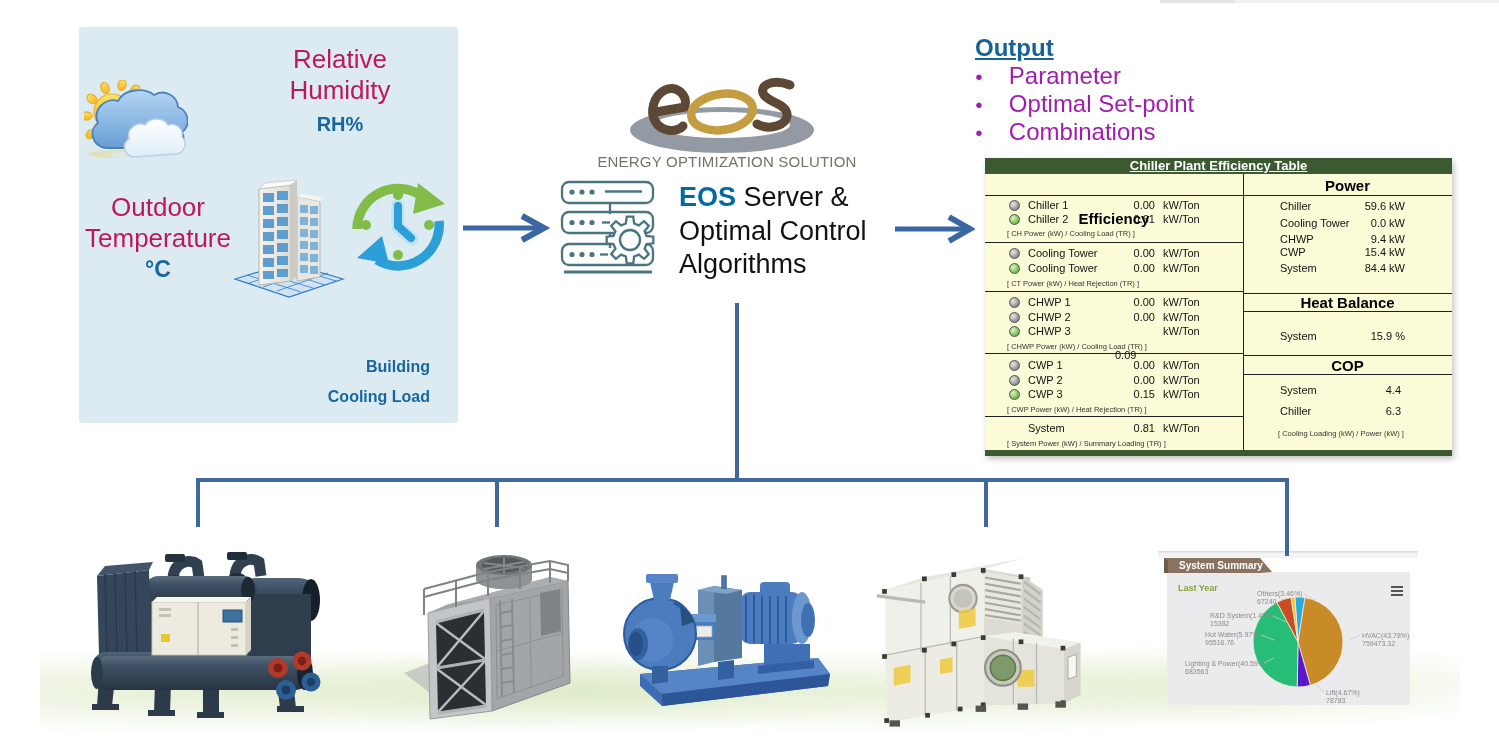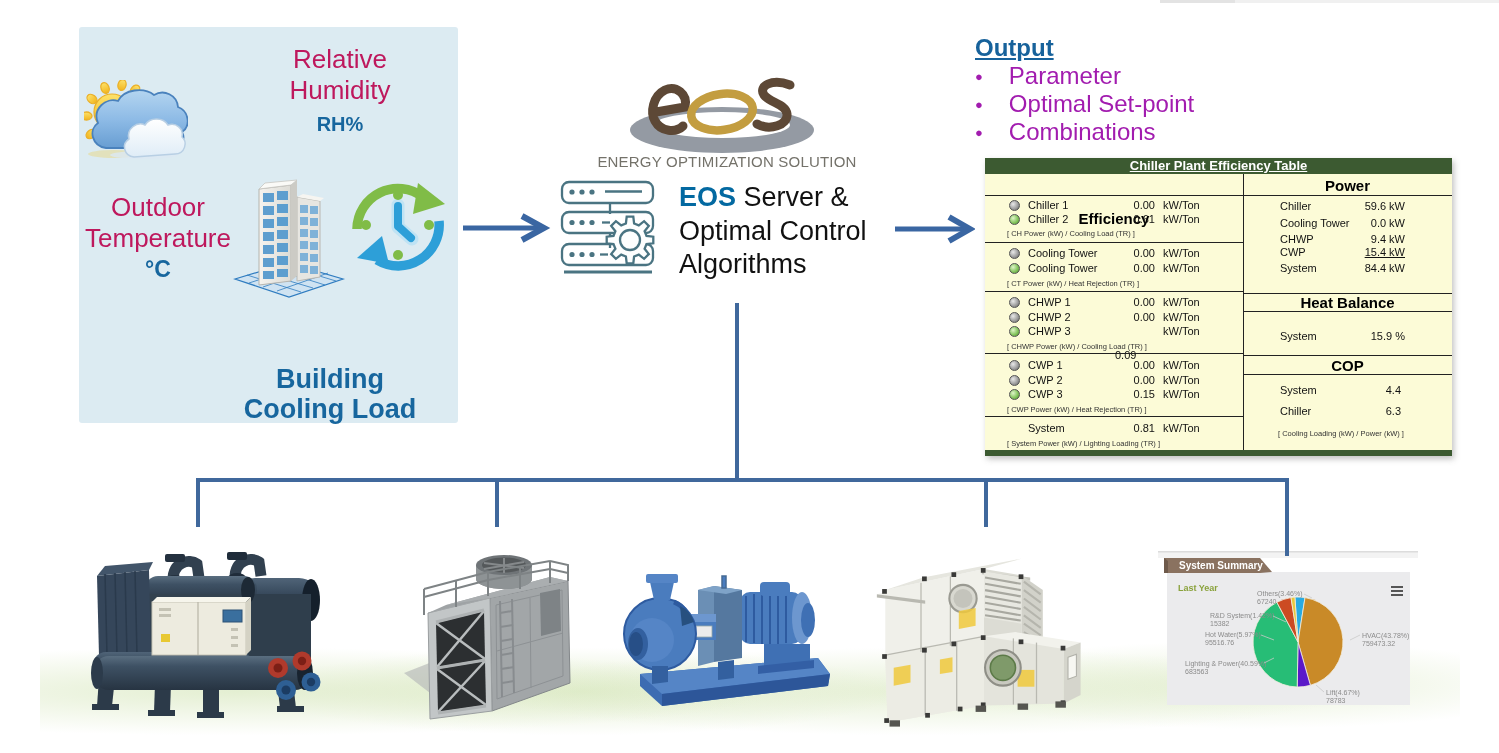--- a/index.html
+++ b/index.html
@@ -29,21 +29,21 @@
 <body>
 
 <div class="abs" style="left:1190px;top:0;width:309px;height:3px;background:#f0f0f0;"></div>
 <div class="abs" style="left:1160px;top:0;width:75px;height:3px;background:#e3e3e3;"></div>
 
 <div class="abs" id="inbox"></div>
 <div class="abs blu" style="left:240px;top:44px;width:200px;text-align:center;font-size:26px;line-height:31px;">Relative<br>Humidity</div>
 <div class="abs blub" style="left:240px;top:113px;width:200px;text-align:center;font-size:20px;">RH%</div>
 <div class="abs blu" style="left:58px;top:192px;width:200px;text-align:center;font-size:26px;line-height:31px;">Outdoor<br>Temperature</div>
 <div class="abs blub" style="left:58px;top:256px;width:200px;text-align:center;font-size:23px;">°C</div>
-<div class="abs blub" style="left:230px;top:364px;width:200px;text-align:center;font-size:27px;line-height:30px;">Building<br>Cooling Load</div>
+<div class="abs blub" style="left:230px;top:352px;width:200px;text-align:right;font-size:16px;line-height:30px;">Building<br>Cooling Load</div>
 <div class="abs" id="icon-weather" style="left:84px;top:80px;">
 <svg width="104" height="80" viewBox="0 0 104 80">
  <defs>
   <linearGradient id="sung" x1="0" y1="0" x2="0" y2="1">
    <stop offset="0" stop-color="#fde26a"></stop>
           <stop offset="1" stop-color="#f2b51e"></stop>
   </linearGradient>
   <linearGradient id="cld1" x1="0" y1="0" x2="0" y2="1">
    <stop offset="0" stop-color="#b4d5f0"></stop>
           <stop offset=".5" stop-color="#8ebbe6"></stop>
@@ -264,32 +264,32 @@
 <div class="cell" style="left:178px;top:216px;">kW/Ton</div>
 <div class="led ledg" style="left:24px;top:231px;"></div>
 <div class="cell" style="left:43px;top:230px;">CWP 3</div>
 <div class="cell" style="left:130px;top:230px;width:40px;text-align:right;">0.15</div>
 <div class="cell" style="left:178px;top:230px;">kW/Ton</div>
 <div class="note" style="left:22px;top:247px;">[ CWP Power (kW) / Heat Rejection (TR) ]</div>
 <div class="tline" style="left:0;top:258px;width:258px;height:1px;"></div>
 <div class="cell" style="left:43px;top:264px;">System</div>
 <div class="cell" style="left:130px;top:264px;width:40px;text-align:right;">0.81</div>
 <div class="cell" style="left:178px;top:264px;">kW/Ton</div>
-<div class="note" style="left:22px;top:281px;">[ System Power (kW) / Lighting Loading (TR) ]</div>
+<div class="note" style="left:22px;top:281px;">[ System Power (kW) / Summary Loading (TR) ]</div>
 
  <div class="secthead" style="left:258px;top:19px;width:209px;">Power</div>
  <div class="tline" style="left:258px;top:37px;width:209px;height:1px;"></div>
  <div class="cell" style="left:295px;top:42px;">Chiller</div>
 <div class="cell" style="left:360px;top:42px;width:60px;text-align:right;">59.6 kW</div>
 <div class="cell" style="left:295px;top:59px;">Cooling Tower</div>
 <div class="cell" style="left:360px;top:59px;width:60px;text-align:right;">0.0 kW</div>
 <div class="cell" style="left:295px;top:75px;">CHWP</div>
 <div class="cell" style="left:360px;top:75px;width:60px;text-align:right;">9.4 kW</div>
 <div class="cell" style="left:295px;top:88px;">CWP</div>
-<div class="cell" style="left:360px;top:88px;width:60px;text-align:right;text-decoration:underline;">15.4 kW</div>
+<div class="cell" style="left:360px;top:88px;width:60px;text-align:right;">15.4 kW</div>
 <div class="cell" style="left:295px;top:104px;">System</div>
 <div class="cell" style="left:360px;top:104px;width:60px;text-align:right;">84.4 kW</div>
 <div class="tline" style="left:258px;top:135px;width:209px;height:1px;"></div>
 <div class="secthead" style="left:258px;top:136px;width:209px;">Heat Balance</div>
 <div class="tline" style="left:258px;top:153px;width:209px;height:1px;"></div>
 <div class="cell" style="left:295px;top:172px;">System</div>
 <div class="cell" style="left:360px;top:172px;width:60px;text-align:right;">15.9 %</div>
 <div class="tline" style="left:258px;top:197px;width:209px;height:1px;"></div>
 <div class="secthead" style="left:258px;top:199px;width:209px;">COP</div>
 <div class="tline" style="left:258px;top:216px;width:209px;height:1px;"></div>

